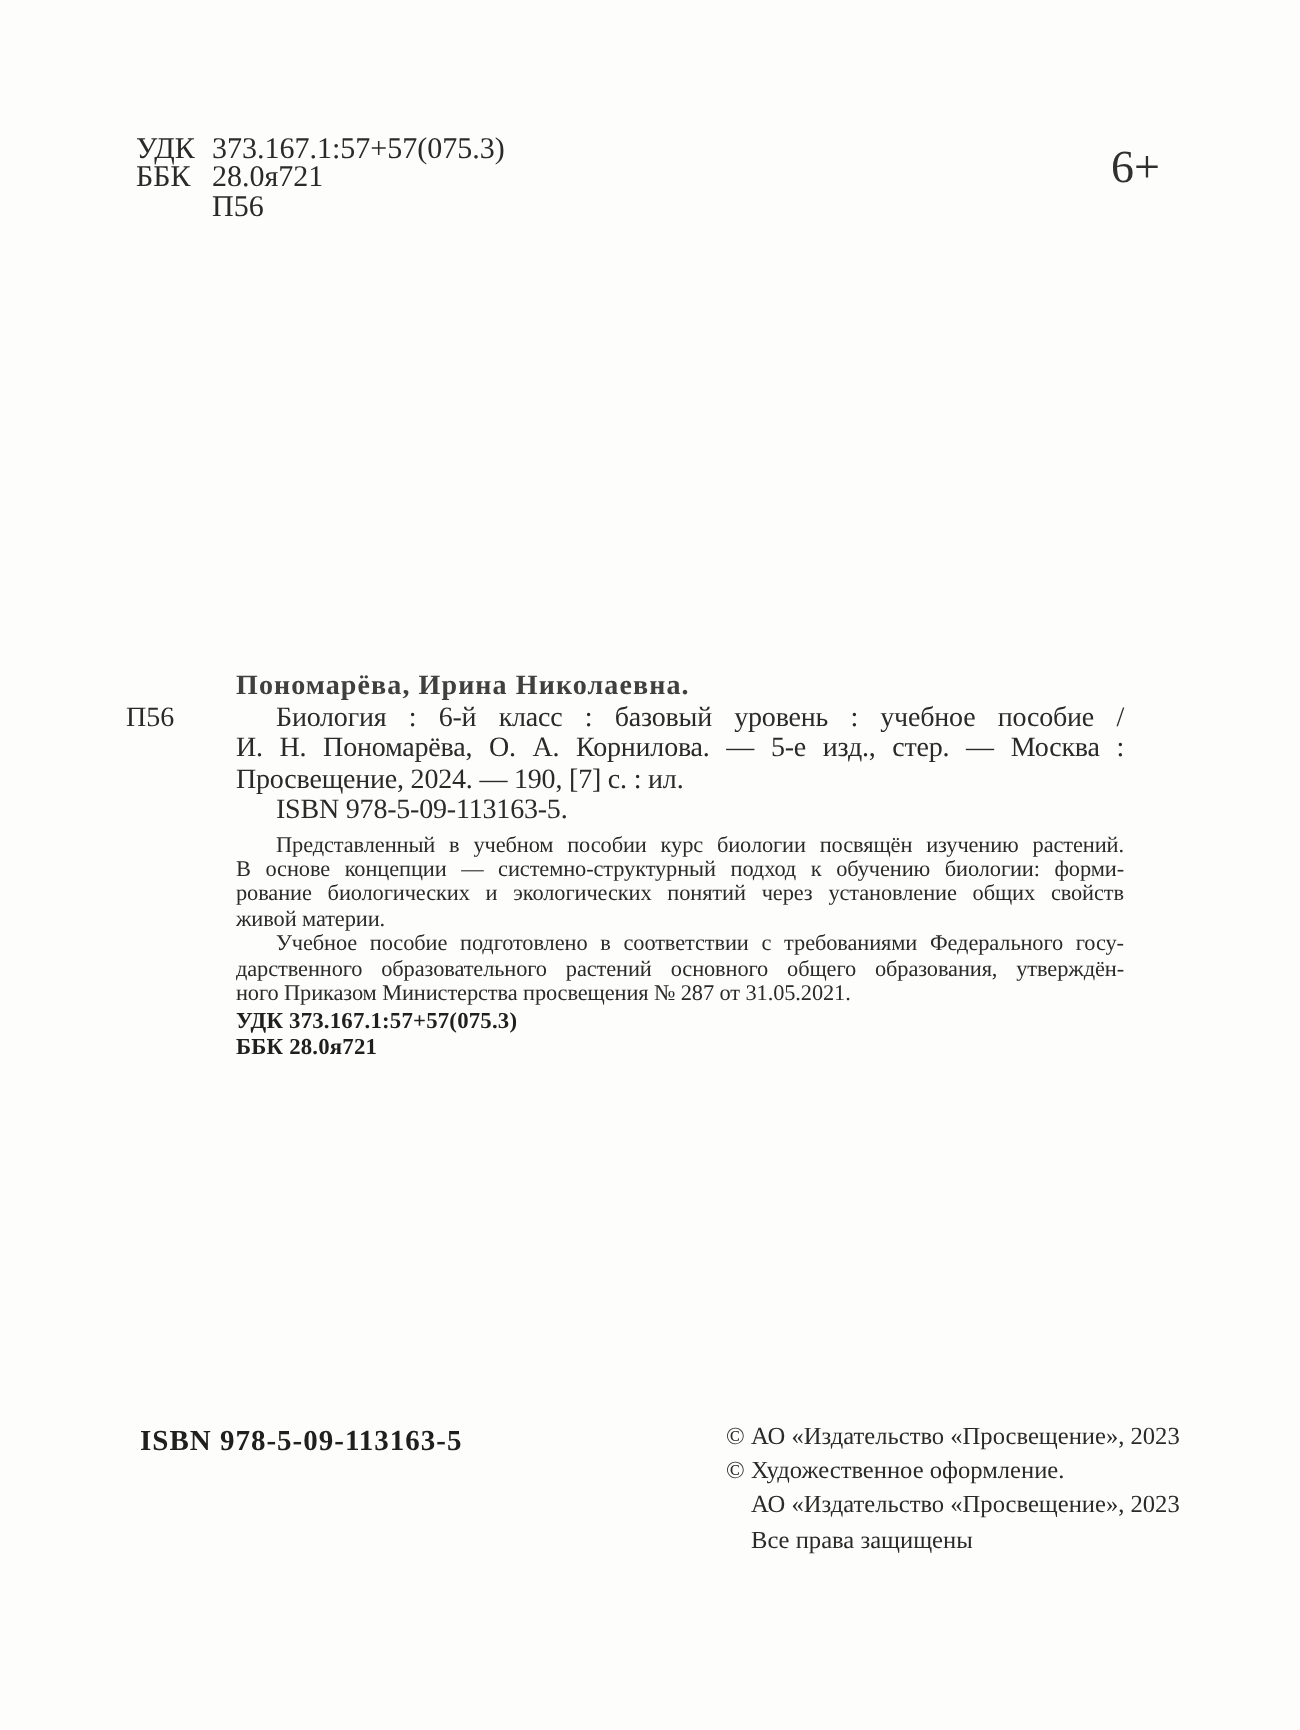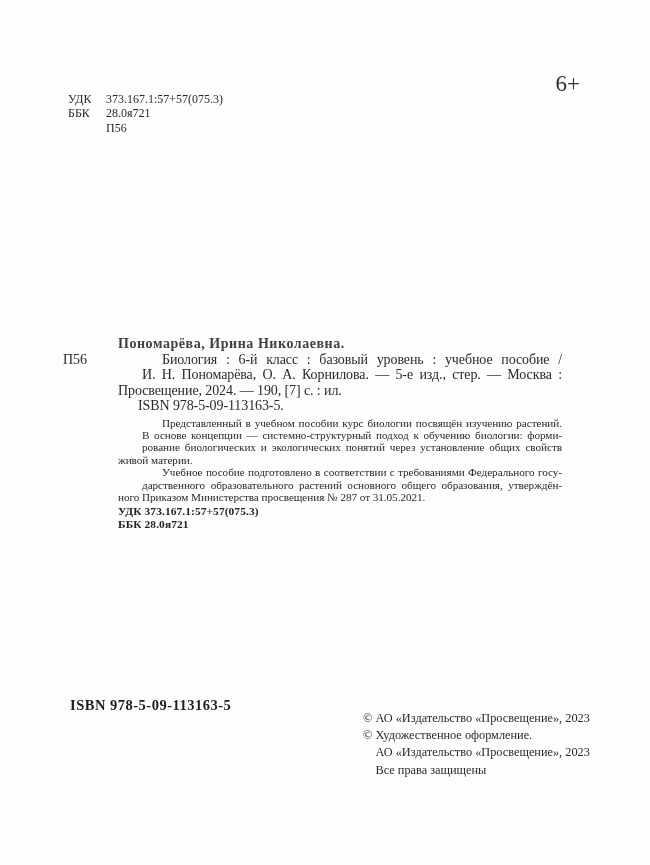--- a/index.html
+++ b/index.html
@@ -7,40 +7,40 @@
   body {
     background:#fdfdfc;
     font-family:"Liberation Serif", serif;
     color:#2a2a2a;
     position:relative;
     overflow:hidden;
   }
   .page { position:absolute; inset:0; }
 
   
-  .class-block { position:absolute; left:68px; top:92px; font-size:12px; line-height:14.3px; }
+  .class-block { position:absolute; left:68px; top:68px; font-size:15px; line-height:14.3px; }
   .class-row { display:flex; }
   .class-row .lbl { width:38px; flex:0 0 38px; }
 
   
   .age { position:absolute; top:71px; right:70px; font-size:23px; line-height:25px; color:#303030; }
 
   
   .card { position:absolute; left:118px; top:336px; width:444px; }
   .author { font-weight:bold; font-size:14px; line-height:15.5px; letter-spacing:0.55px; color:#404040; }
   .bib { font-size:14px; line-height:15.5px; letter-spacing:-0.1px; }
   .ann { font-size:11.2px; line-height:12.4px; letter-spacing:-0.05px; }
   .ind { text-indent:20px; }
-  .stretch { text-align:justify; text-align-last:justify;margin-left:24px; }
+  .stretch { text-align:justify; text-align-last:justify; }
   .margin-sign { position:absolute; left:-55px; top:16px; font-size:14px; line-height:15.5px; }
   .ann-block { margin-top:3px; }
   .class-footer { margin-top:2px; font-weight:bold; font-size:11.4px; line-height:12.4px; text-align:left; color:#1f1f1f; letter-spacing:0.1px; }
 
   
-  .footer-isbn { position:absolute; left:70px; top:697px; font-weight:bold; font-size:14.5px; line-height:17px; letter-spacing:0.5px; color:#1f1f1f; }
+  .footer-isbn { position:absolute; left:70px; top:713px; font-weight:bold; font-size:14.5px; line-height:17px; letter-spacing:0.5px; color:#1f1f1f; }
   .copyright { position:absolute; left:363px; top:710px; font-size:12.3px; line-height:17.2px; }
   .cr-line { display:flex; }
   .cr-mark { width:12.5px; flex:0 0 12.5px; }
 </style>
 </head>
 <body>
 
 <div class="page">
 
   <div class="class-block">

